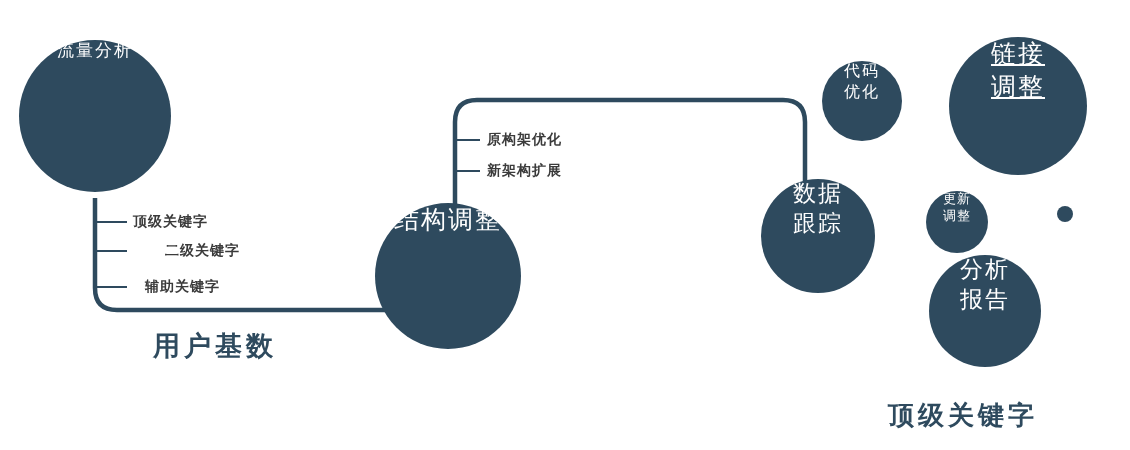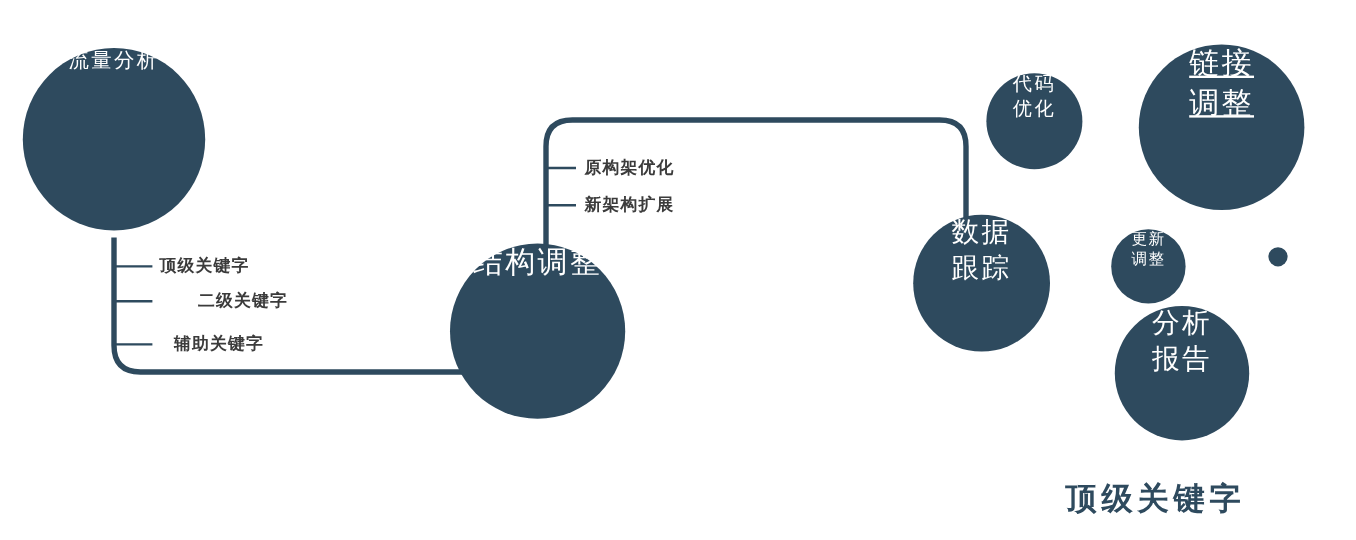--- a/index.html
+++ b/index.html
@@ -93,20 +93,21 @@
     <span>调整</span>
   </div>
 
   <div class="dot" style="left:1057px;top:206px;width:16px;height:16px;"></div>
 
   <div class="node" style="left:929px;top:255px;width:112px;height:112px;font-size:23px;">
     <span>分析</span>
     <span>报告</span>
   </div>
 
+  <div class="edge-label" style="left:153px;top:328px;">用户基数</div>
 
   <div class="branch" style="left:133px;top:213px;">顶级关键字</div>
   <div class="branch" style="left:133px;top:242px;margin-left:32px;">二级关键字</div>
   <div class="branch" style="left:133px;top:278px;margin-left:12px;">辅助关键字</div>
 
   <div class="branch" style="left:487px;top:131px;">原构架优化</div>
   <div class="branch" style="left:487px;top:162px;">新架构扩展</div>
 
   <div class="caption" style="left:888px;top:398px;">顶级关键字</div>
 

